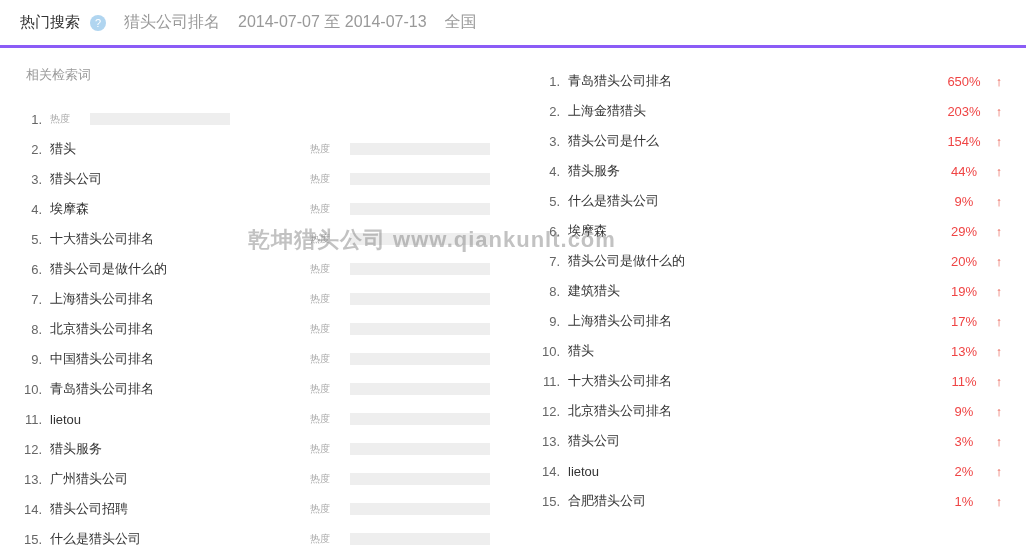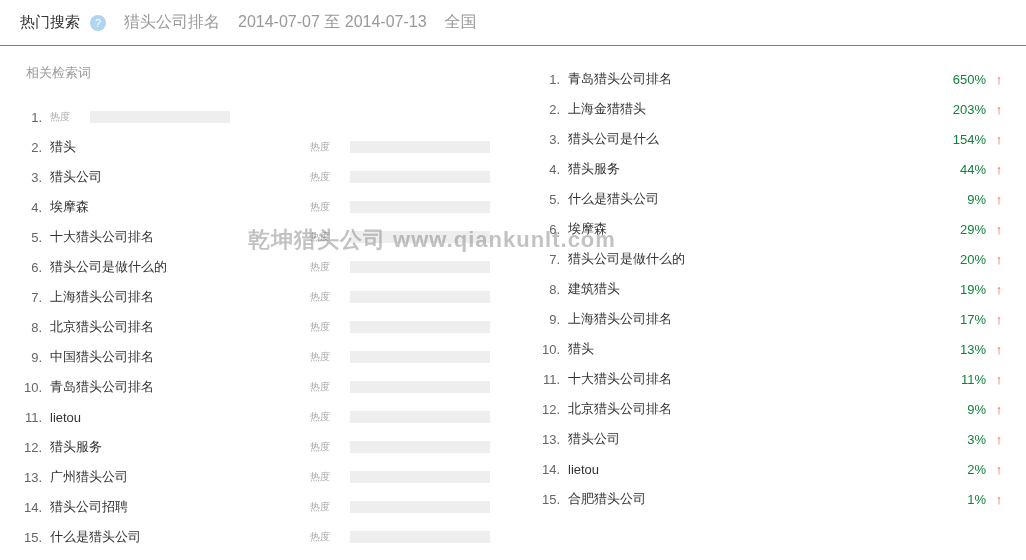--- a/index.html
+++ b/index.html
@@ -11,21 +11,21 @@
       position: relative;
       overflow: hidden;
     }
     .header {
       display: flex;
       align-items: center;
       padding: 12px 20px;
       font-size: 14px;
       color: #666;
       gap: 18px;
-      border-bottom: 1px solid #8b5cf6;
+      border-bottom: 3px solid #8b5cf6;
     }
     .header-title {
       color: #333;
       font-size: 15px;
       font-weight: 500;
     }
     .help-icon {
       width: 16px;
       height: 16px;
       border-radius: 50%;
@@ -88,22 +88,22 @@
     .bar-fill {
       height: 100%;
       background: #6a7fd6;
     }
     .rise-term {
       flex: 1;
       color: #333;
     }
     .pct {
       width: 50px;
-      text-align: right;
-      color: #15803d;
+      text-align: center;
+      color: #ef4444;
       padding-right: 6px;
     }
     .arrow {
       color: #e74c3c;
       font-weight: bold;
       width: 14px;
       text-align: center;
     }
     .watermark {
       position: absolute;

